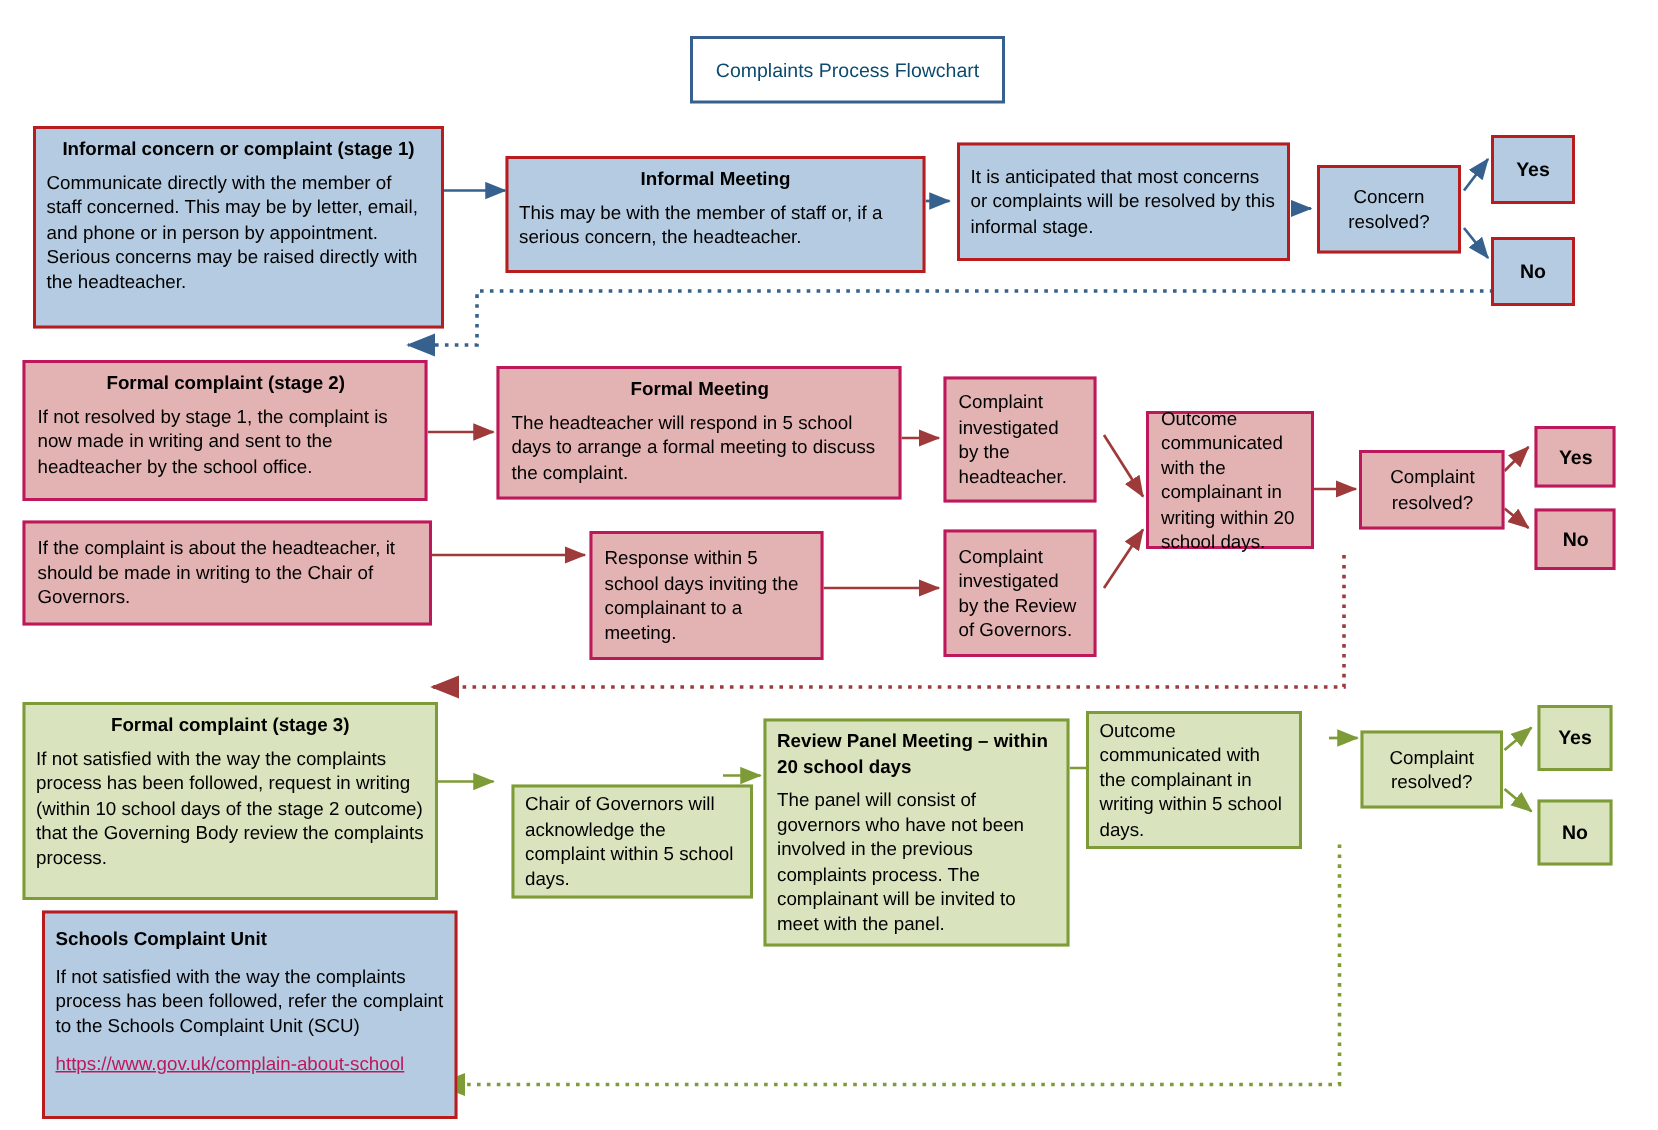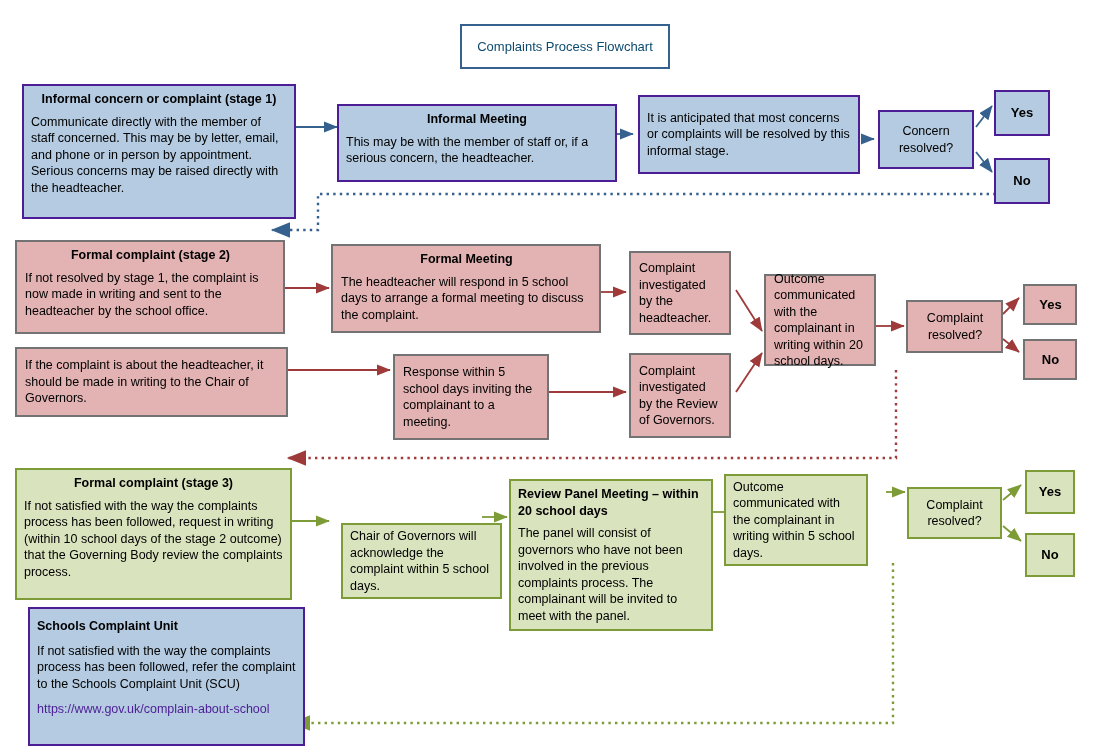--- a/index.html
+++ b/index.html
@@ -34,26 +34,26 @@
   .center { text-align: center; }
   .vcenter {
     display: flex;
     flex-direction: column;
     justify-content: center;
   }
 
   
   .blue {
     background: #b4cbe1;
-    border: 2px solid #4c1d95;
+    border: 2px solid #b91c1c;
   }
   
   .red {
     background: #e3b2b2;
-    border: 2px solid #737373;
+    border: 2px solid #be185d;
     padding-left: 8px;
   }
   
   .green {
     background: #d9e3bd;
     border: 2px solid #7d9b37;
   }
 
   .yn {
     font-weight: bold;
@@ -70,21 +70,22 @@
     background: #ffffff;
     border: 2px solid #36618e;
     display: flex;
     align-items: center;
     justify-content: center;
     font-size: 13px;
     color: #0c4a6e;
   }
 
   .link {
-    color: #4c1d95;
+    color: #be185d;
+    text-decoration: underline;
   }
 
   svg.edges {
     position: absolute;
     left: 0; top: 0;
     width: 1105px;
     height: 753px;
     pointer-events: none;
   }
 </style>

